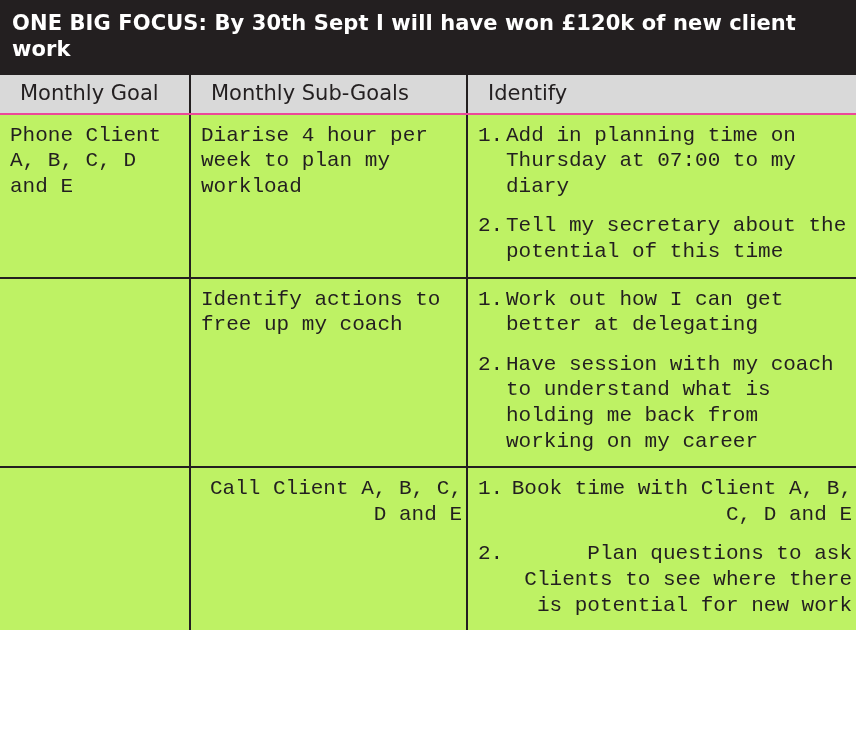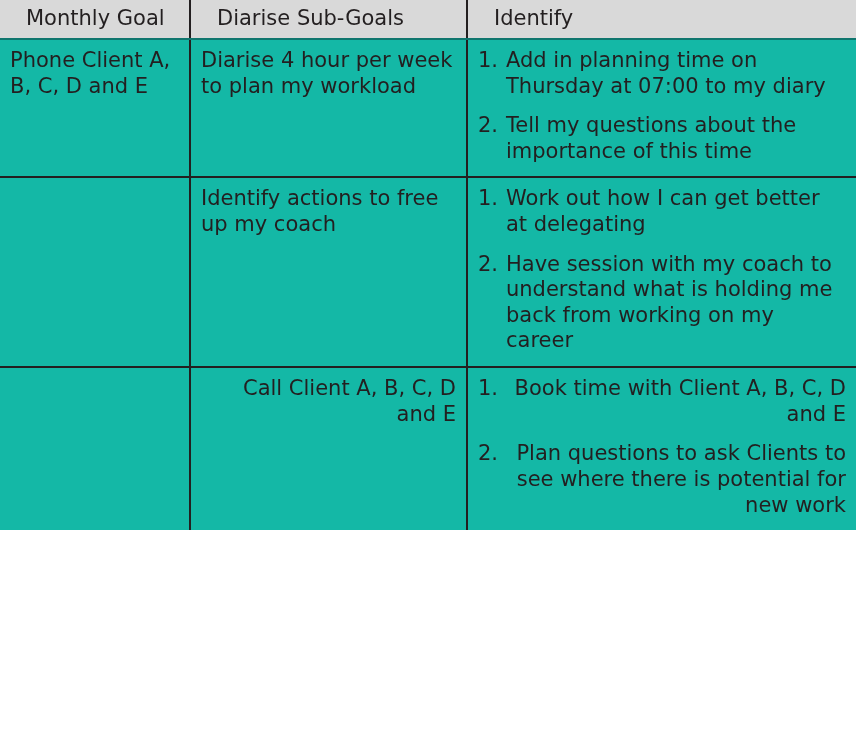--- a/index.html
+++ b/index.html
@@ -39,35 +39,36 @@
   table.goal-table col.c1 { width: 190px; }
   table.goal-table col.c2 { width: 277px; }
   table.goal-table col.c3 { width: 389px; }
 
   th.head-cell {
     background: #d9d9d9;
     color: #231f20;
     font-weight: normal;
     font-size: 21px;
     text-align: left;
-    padding: 6px 10px 8px 26px;
-    border-bottom: 2px solid #0f766e;
+    padding: 6px 10px 8px 20px;
+    border-bottom: 2px solid #ec4899;
     border-right: 2px solid #231f20;
     vertical-align: middle;
   }
   th.head-cell:last-child { border-right: none; }
 
   td.body-cell {
     font-size: 21px;
     line-height: 1.22;
     vertical-align: top;
-    padding: 8px 10px 12px 10px;
+    padding: 8px 4px 12px 10px;
     border-bottom: 2px solid #231f20;
     border-right: 2px solid #231f20;
-    background: #14b8a6;
+    background: #bef264;
+    font-family: Liberation Mono, monospace;
   }
   td.body-cell:last-child { border-right: none; }
   td.goal-cell { padding-top: 8px; }
 
   tr.last-row td.body-cell { border-bottom: none; text-align: right; }
 
   ol.actions {
     margin: 0;
     padding: 0;
     list-style: none;
@@ -83,52 +84,53 @@
     left: 0;
     top: 0;
   }
   .goal-text { display: block; }
 </style>
 </head>
 <body>
 
 <div class="sheet">
 
+  <div class="banner">ONE BIG FOCUS: By 30th Sept I will have won £120k of new client work</div>
 
   <table class="goal-table">
     <colgroup>
       <col class="c1">
         <col class="c2">
         <col class="c3">
     </colgroup>
     <thead>
       <tr>
         <th class="head-cell">Monthly Goal</th>
-        <th class="head-cell">Diarise Sub-Goals</th>
+        <th class="head-cell">Monthly Sub-Goals</th>
         <th class="head-cell">Identify</th>
       </tr>
     </thead>
     <tbody>
 
       <tr>
         <td class="body-cell goal-cell">
           <span class="goal-text">Phone Client A, B, C, D and E</span>
         </td>
         <td class="body-cell">
           <span>Diarise 4 hour per week to plan my workload</span>
         </td>
         <td class="body-cell">
           <ol class="actions">
             <li>
               <span class="num">1.</span>
               <span>Add in planning time on Thursday at 07:00 to my diary</span>
             </li>
             <li>
               <span class="num">2.</span>
-              <span>Tell my questions about the importance of this time</span>
+              <span>Tell my secretary about the potential of this time</span>
             </li>
           </ol>
         </td>
       </tr>
 
       <tr>
         <td class="body-cell goal-cell">
           <span class="goal-text"></span>
         </td>
         <td class="body-cell">

